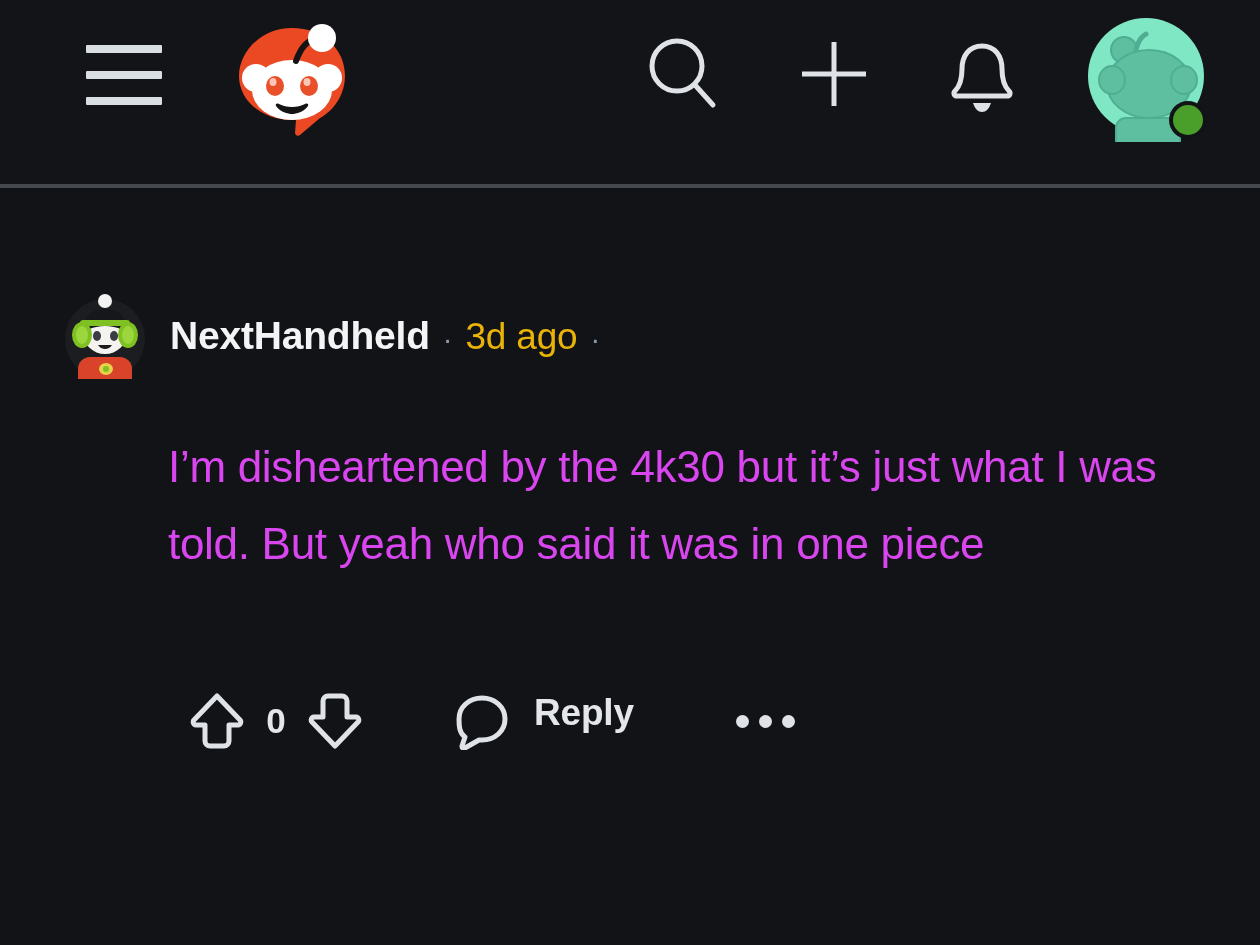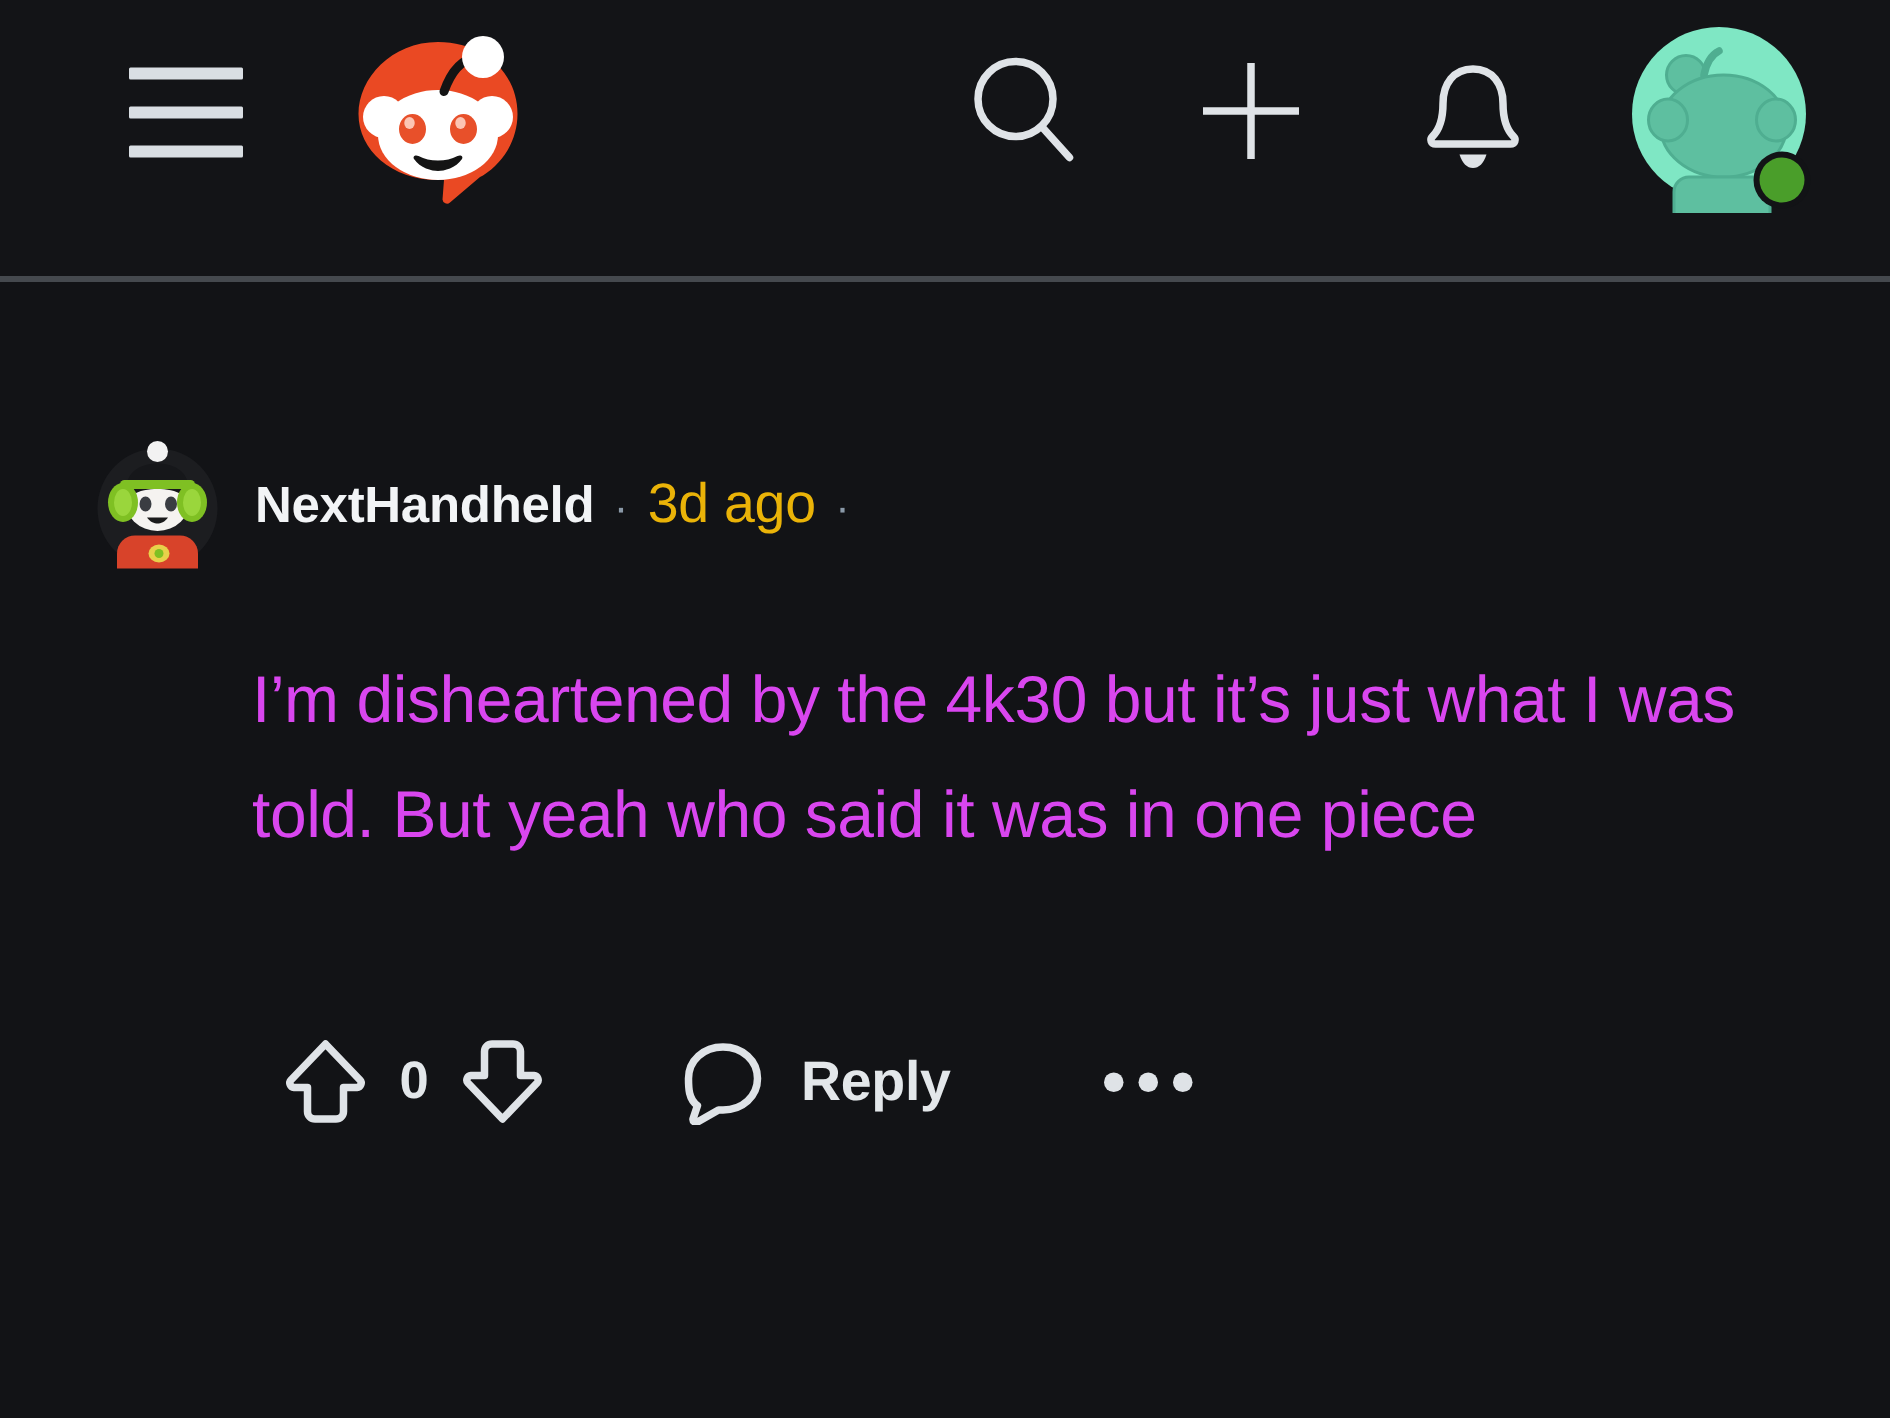--- a/index.html
+++ b/index.html
@@ -124,21 +124,21 @@
     position: relative;
     cursor: pointer;
   }
   .comment-meta {
     display: flex;
     align-items: baseline;
     margin-left: 22px;
     white-space: nowrap;
   }
   .username {
-    font-size: 34px;
+    font-size: 39px;
     font-weight: bold;
     color: #f2f4f6;
     letter-spacing: -0.2px;
     cursor: pointer;
   }
   .dot {
     font-size: 29px;
     color: #8a99a8;
     margin: 0 13px;
     line-height: 1;
@@ -179,21 +179,20 @@
     font-size: 35px;
     font-weight: bold;
     color: #e3e7ea;
     margin: 0 18px;
     min-width: 24px;
     text-align: center;
   }
   .reply-btn {
     margin-left: 90px;
     display: flex;
-    align-items: center;
     cursor: pointer;
   }
   .reply-label {
     font-size: 37px;
     font-weight: bold;
     color: #e3e7ea;
     margin-left: 24px;
     letter-spacing: -0.2px;
   }
   .overflow-btn {

